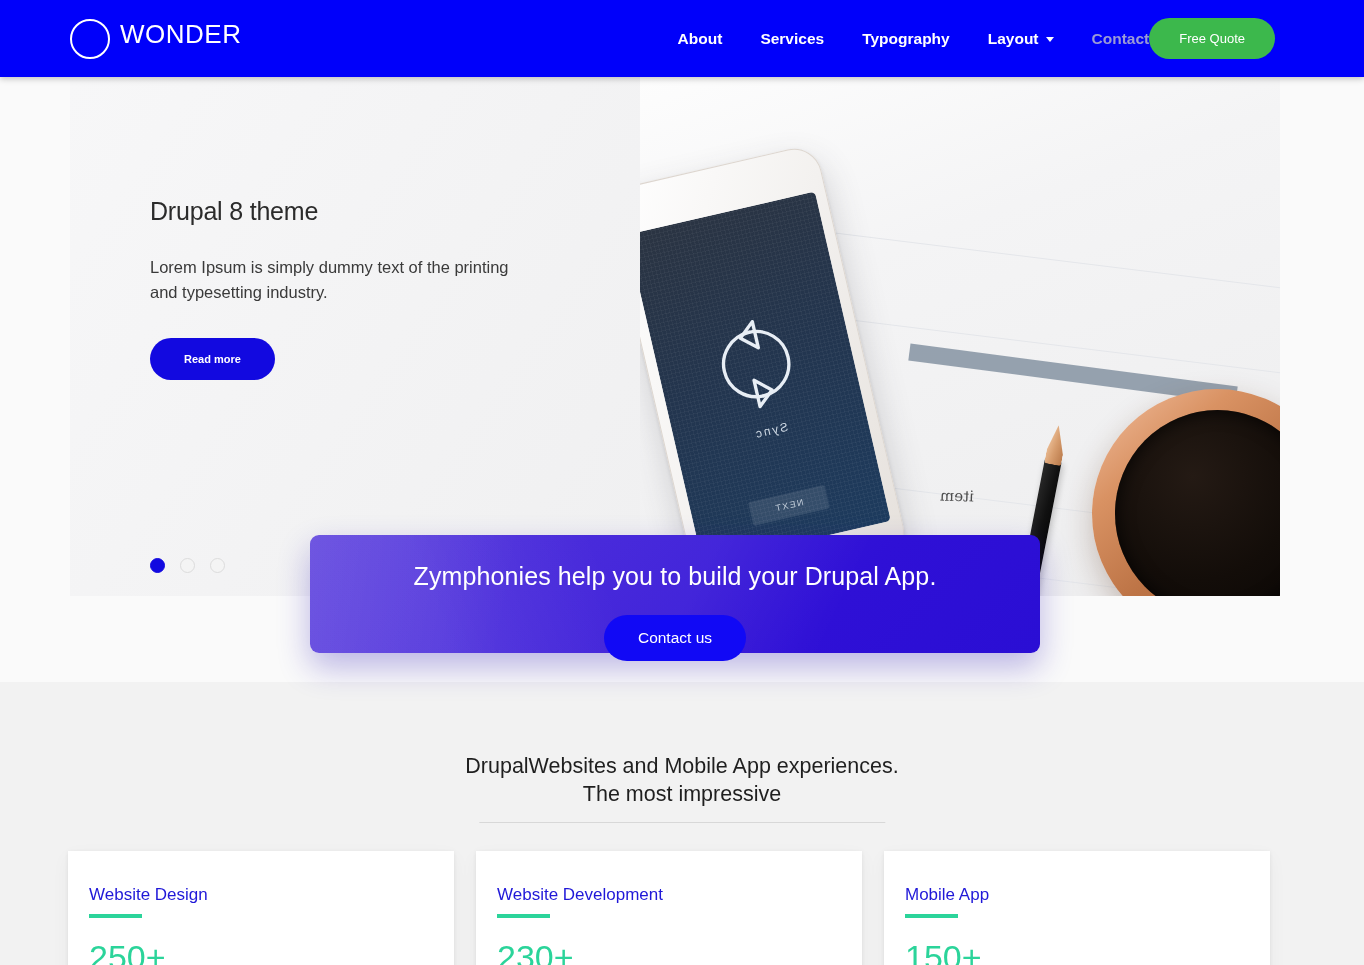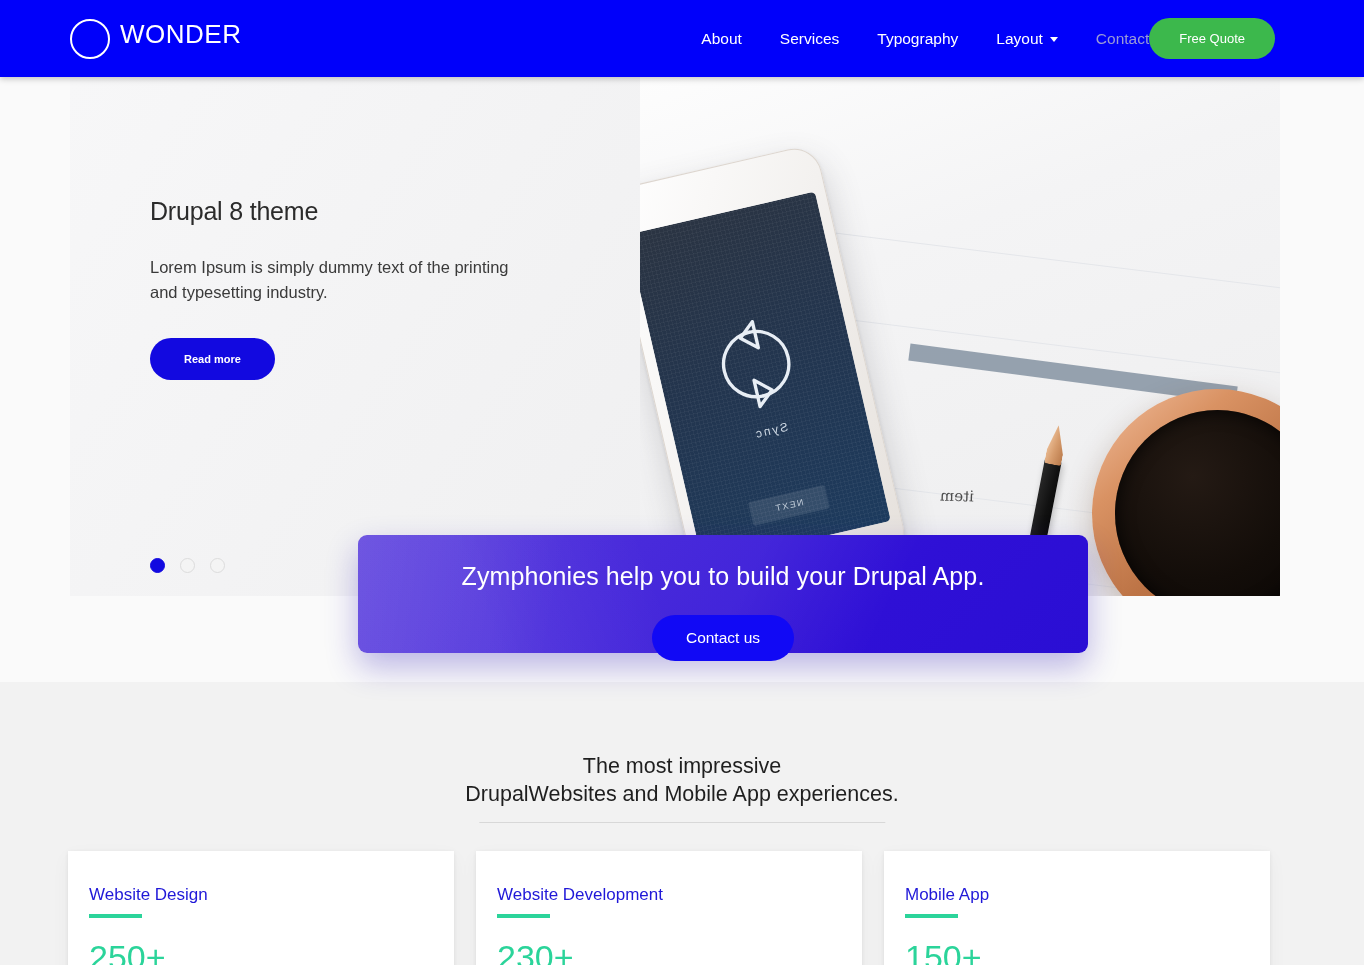--- a/index.html
+++ b/index.html
@@ -36,21 +36,21 @@
   }
   .brand-name {
     color: #ffffff; font-size: 26px; letter-spacing: 0.5px;
     font-weight: 400; margin-left: 2px; white-space: nowrap;
   }
   .nav {
     margin-left: auto; margin-right: 89px;
     display: flex; align-items: center; gap: 0px;
   }
   .nav-item {
-    color: #ffffff; font-size: 15.5px; font-weight: 400;
+    color: #ffffff; font-size: 15.5px; font-weight: 700;
     padding: 10px 0; margin-right: 38px;
     white-space: nowrap; cursor: pointer;
     display: flex; align-items: center; gap: 7px;
   }
   .nav-item.dim { color: #9a9ad6; margin-right: 30px; }
   .nav-item:last-of-type { margin-right: 0; }
   .caret {
     width: 0; height: 0;
     border-left: 4.5px solid transparent;
     border-right: 4.5px solid transparent;
@@ -198,21 +198,20 @@
     width: 730px; height: 118px;
     border-radius: 9px;
     background:
       linear-gradient(100deg, rgba(255,255,255,0.10) 0%, rgba(255,255,255,0) 28%),
       linear-gradient(70deg, rgba(255,255,255,0.08) 18%, rgba(255,255,255,0) 42%),
       linear-gradient(115deg, rgba(255,255,255,0.07) 52%, rgba(255,255,255,0) 72%),
       linear-gradient(135deg, #4424d8 0%, #3a1ad8 35%, #2f10d6 70%, #2a0ed4 100%);
     box-shadow: 0 14px 32px rgba(40,20,180,0.30);
     display: flex; flex-direction: column; align-items: center;
     z-index: 20;
-    margin-left: 48px;
   }
   .cta-title {
     color: #ffffff; font-size: 25px; font-weight: 400;
     margin-top: 27px; letter-spacing: 0.1px; white-space: nowrap;
   }
   .cta-btn {
     margin-top: 24px; background: #1109f5; color: #ffffff;
     font-size: 15.5px; border: none; border-radius: 24px;
     padding: 14px 34px; cursor: pointer; font-family: inherit;
   }
@@ -335,22 +334,22 @@
     </div>
   </div>
 
   <div class="cta">
     <div class="cta-title">Zymphonies help you to build your Drupal App.</div>
     <button class="cta-btn">Contact us</button>
   </div>
 
   <div class="section">
     <div class="sec-head">
+      <div class="sec-line">DrupalWebsites and Mobile App experiences.</div>
       <div class="sec-line">The most impressive</div>
-      <div class="sec-line">DrupalWebsites and Mobile App experiences.</div>
       <div class="sec-rule"></div>
     </div>
 
     <div class="cards">
       <div class="card">
         <div class="card-title">Website Design</div>
         <div class="card-bar"></div>
         <div class="card-num">250+</div>
       </div>
       <div class="card">

